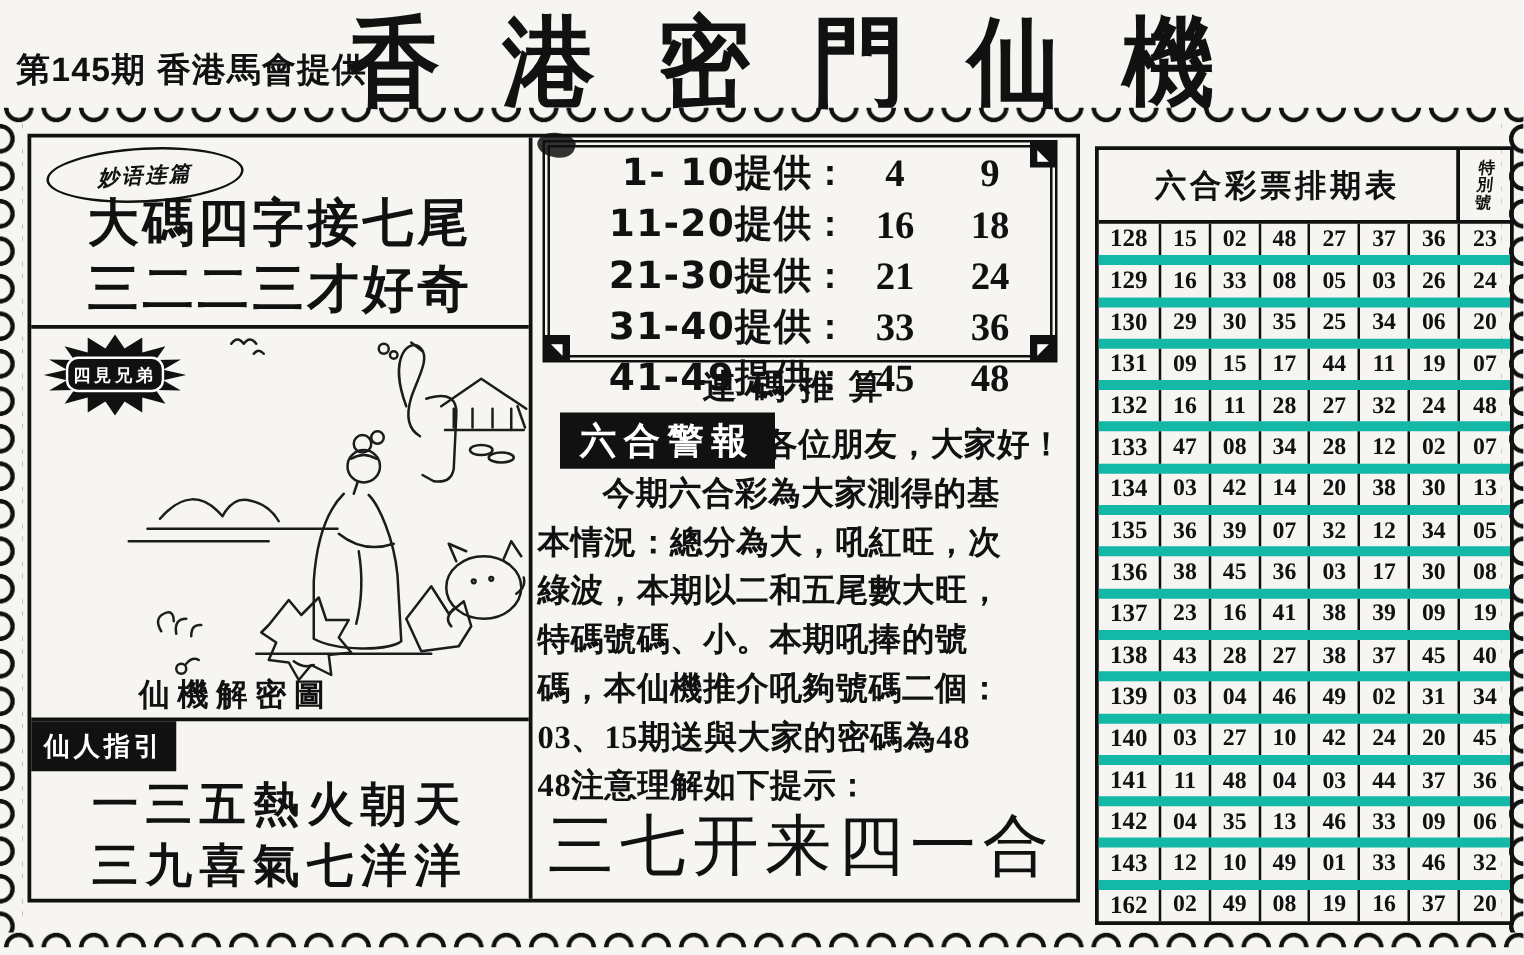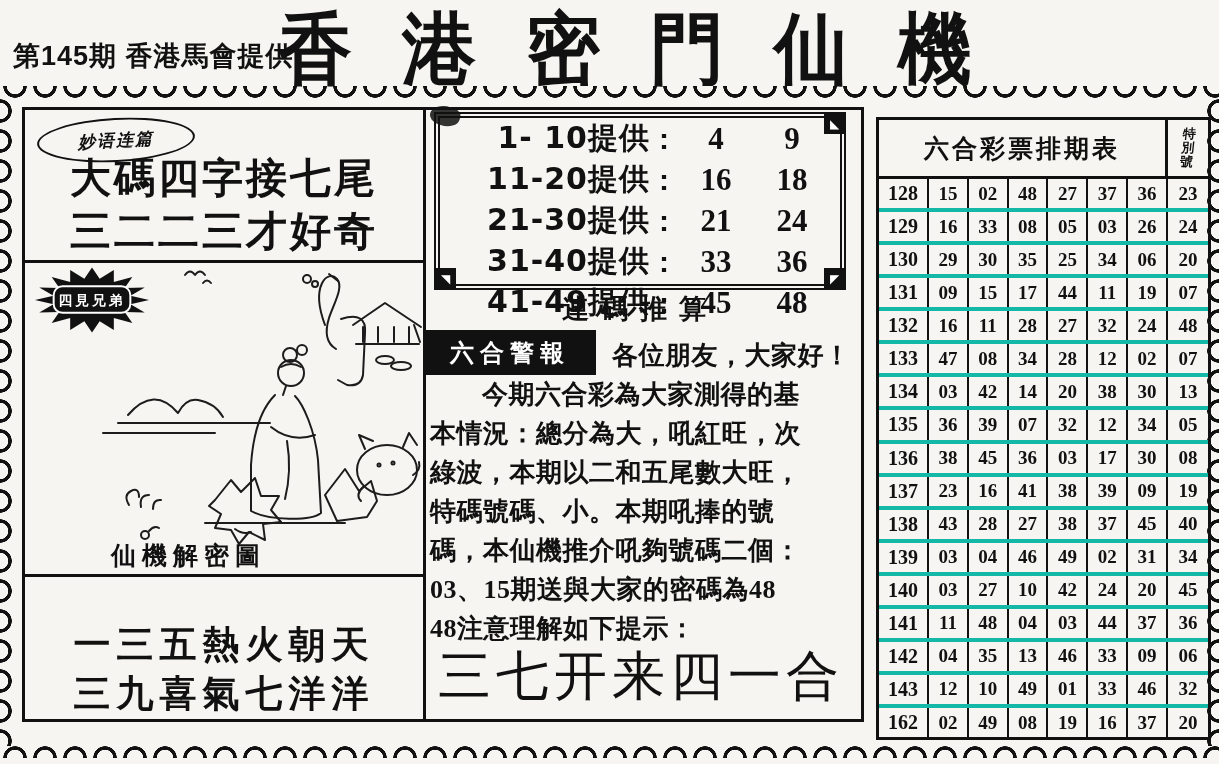--- a/index.html
+++ b/index.html
@@ -53,40 +53,40 @@
         justify-content:center;font-size:12px;line-height:1;z-index:2;}
   .corner.tr{top:-5px;right:-5px;} .corner.bl{bottom:-5px;left:-5px;} .corner.br{bottom:-5px;right:-5px;}
   .smudge{position:absolute;left:-10px;top:-12px;width:30px;height:20px;background:#111;opacity:.85;
         border-radius:60% 30% 55% 40%;transform:rotate(18deg);z-index:2;}
   .prow{display:flex;align-items:center;font-weight:bold;}
   .prange{width:210px;text-align:right;font-size:30px;font-family:"DejaVu Sans",sans-serif;letter-spacing:1px;}
   .pcolon{width:28px;text-align:center;font-size:30px;}
   .pnum{width:76px;text-align:center;font-size:31px;font-family:"Liberation Serif",serif;}
   .series{position:absolute;left:434px;top:291px;width:412px;text-align:center;font-size:27px;font-weight:bold;
         letter-spacing:12px;}
-  .alert-label{position:absolute;left:424px;top:330px;width:172px;height:45px;background:#111;color:#fff;
-        display:flex;align-items:center;justify-content:center;font-size:24px;font-weight:bold;letter-spacing:6px;z-index:2;}
+  .alert-label{position:absolute;left:448px;top:330px;width:172px;height:45px;background:#111;color:#fff;
+        display:flex;align-items:center;justify-content:center;font-size:29px;font-weight:bold;letter-spacing:6px;z-index:2;}
   .alert-text{position:absolute;left:430px;top:336px;width:430px;font-size:26px;line-height:39px;font-weight:600;
         font-family:"Liberation Serif",serif;letter-spacing:.5px;}
   .alert-line.first{padding-left:182px;}
   .alert-line.indent{padding-left:52px;}
   .verse{position:absolute;left:434px;top:641px;width:414px;text-align:center;font-size:53px;font-weight:400;
         font-family:"Liberation Serif",serif;letter-spacing:5px;}
 
   
   .sched{position:absolute;left:876px;top:117px;width:289px;height:617px;border:3px solid #111;box-sizing:content-box;padding-left:40px;}
   .table-head{position:absolute;left:0;right:0;top:0;height:56px;display:flex;}
   .head-title{flex:1;display:flex;align-items:center;justify-content:center;font-size:25px;font-weight:900;
         letter-spacing:3px;font-family:"Liberation Serif",serif;}
   .head-special{width:40px;border-left:3px solid #111;display:flex;align-items:center;justify-content:center;
         font-size:13px;font-weight:bold;line-height:14px;}
   .head-special .vtext{width:14px;word-break:break-all;text-align:center;transform:skewX(-6deg);}
   .table-body{position:absolute;left:0;right:0;top:56px;bottom:0;display:flex;flex-direction:column;
         border-top:3px solid #111;}
-  .srow{flex:1;display:grid;grid-template-columns:50px repeat(6,1fr) 40px;border-bottom:4px solid #14b8a6;}
+  .srow{flex:1;display:grid;grid-template-columns:50px repeat(6,1fr) 40px;border-bottom:8px solid #14b8a6;}
   .srow:last-child{border-bottom:none;}
   .scell{border-right:2px solid #111;display:flex;align-items:center;justify-content:center;
         font:bold 19px "Liberation Serif",serif;}
   .scell:last-child{border-right:none;}
   .scell.c0{font-size:20px;font-weight:800;}
 
   svg .ln{fill:none;stroke:#1c1c1c;stroke-width:2;stroke-linecap:round;stroke-linejoin:round;}
 </style>
 </head>
 <body>
@@ -162,20 +162,21 @@
         <svg width="118" height="70" viewBox="0 0 120 70">
           <path fill="#111" d="M118,35 L99.2,39.3 L113.6,47.6 L93.2,47.2 L101,58.3 L82.2,53.3 L82.2,65.5 L67.8,56.6 L60,68 L52.2,56.6 L37.8,65.5 L37.8,53.3 L19,58.3 L26.8,47.2 L6.4,47.6 L20.8,39.3 L2,35 L20.8,30.7 L6.4,22.4 L26.8,22.8 L19,11.7 L37.8,16.7 L37.8,4.5 L52.2,13.4 L60,2 L67.8,13.4 L82.2,4.5 L82.2,16.7 L101,11.7 L93.2,22.8 L113.6,22.4 L99.2,30.7 Z"></path>
           <rect x="21" y="21" width="78" height="27" rx="9" fill="#111" stroke="#fff" stroke-width="2"></rect>
           <text x="60" y="40" text-anchor="middle" font-size="14" font-weight="bold" fill="#fff" letter-spacing="3">四見兄弟</text>
         </svg>
       </div>
       <div class="caption">仙機解密圖</div>
     </div>
 
     <div class="hdiv" style="top:464px"></div>
+    <div class="guide">仙人指引</div>
     <div class="poem-bottom">
       <div>一三五熱火朝天</div>
       <div>三九喜氣七洋洋</div>
     </div>
   </div>
 
   <div class="pbox">
     <div class="smudge"></div>
     <div class="corner tr">◣</div>
     <div class="corner bl">◥</div>

